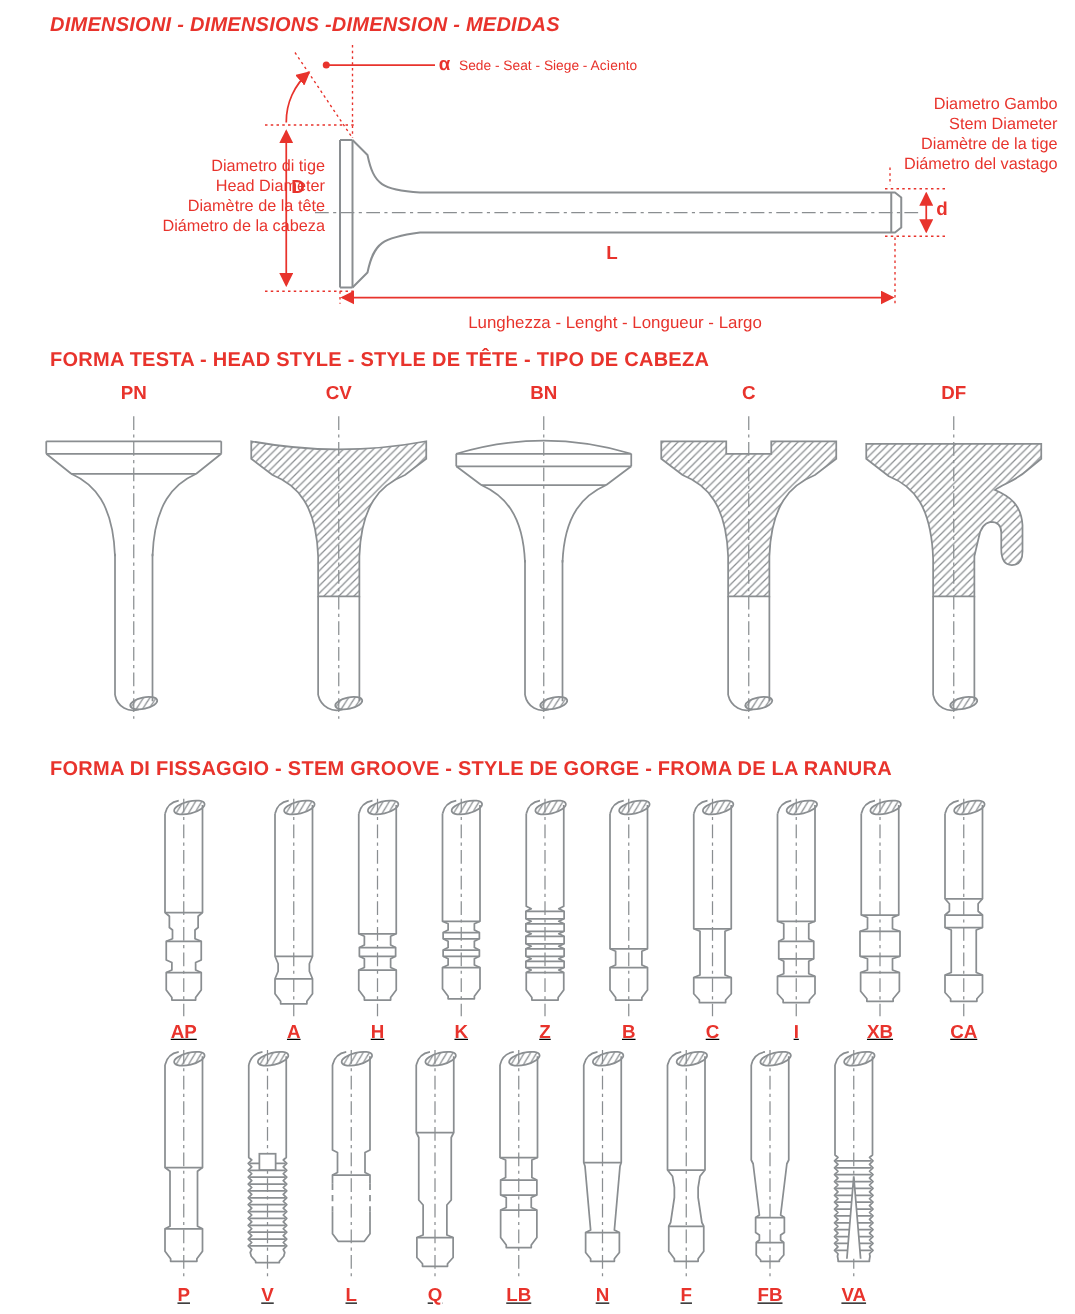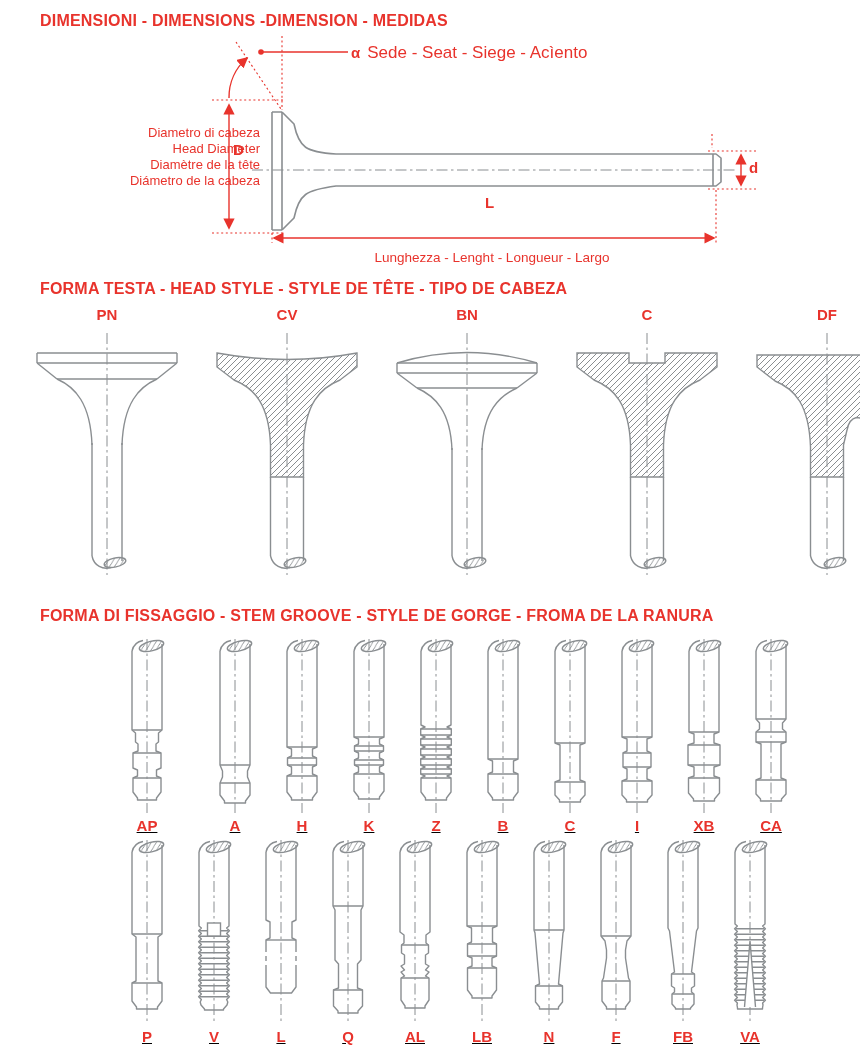--- a/index.html
+++ b/index.html
@@ -5,33 +5,33 @@
   :root{ --red:#e8332c; --gray:#8a8e91; }
   html,body{margin:0;padding:0;}
   body{
     width:860px;height:1051px;position:relative;background:#fff;overflow:hidden;
     font-family:"Liberation Sans", sans-serif;
   }
   .sec-title{
     position:absolute;left:40px;margin:0;color:var(--red);
     font-size:16px;font-weight:bold;letter-spacing:.2px;white-space:nowrap;
   }
-  #title-dimensions{top:12px;}
+  #title-dimensions{top:12px;font-style:italic;}
   #title-headstyle{top:280px;}
   #title-stemgroove{top:607px;}
 
   
   #dim-diagram{position:absolute;top:30px;left:0;width:860px;height:252px;}
   #dim-diagram svg{position:absolute;top:0;left:0;}
   .flabel{position:absolute;color:var(--red);font-size:13px;line-height:16px;}
   .flabel.right{text-align:right;}
   .sym{position:absolute;color:var(--red);font-size:15px;font-weight:bold;}
   #alpha-row{position:absolute;left:351px;top:13px;display:flex;gap:7px;align-items:baseline;color:var(--red);}
   #alpha-row .alpha{font-size:15px;font-weight:bold;}
-  #alpha-row .seat{font-size:17px;}
+  #alpha-row .seat{font-size:11px;}
   #head-d-label{left:40px;top:95px;width:220px;}
   #stem-d-label{left:646px;top:45px;width:200px;}
   #sym-D{left:233px;top:111px;}
   #sym-d{left:749px;top:129px;}
   #sym-L{left:485px;top:164px;}
   #len-label{left:292px;top:187px;width:400px;text-align:center;font-size:13.5px;margin-top:33px;}
 
   
   .ol{fill:none;stroke:var(--gray);stroke-width:1.4;stroke-linejoin:round;}
   .olw{fill:#fff;stroke:var(--gray);stroke-width:1.4;}
@@ -39,21 +39,21 @@
   .hatched{fill:url(#hp);stroke:var(--gray);stroke-width:1.4;}
   .cl{fill:none;stroke:var(--gray);stroke-width:1;stroke-dasharray:11 3.5 2.5 3.5;}
   .dash{stroke-dasharray:5 4;}
   .r{fill:none;stroke:var(--red);stroke-width:1.4;}
   .rd{fill:none;stroke:var(--red);stroke-width:1.1;stroke-dasharray:2 2.6;}
   .rf{fill:var(--red);stroke:none;}
   #hp path{stroke:var(--gray);stroke-width:1;fill:none;}
   #arr path{fill:var(--red);}
 
   
-  #heads-row{position:absolute;top:306px;left:27px;width:823px;display:flex;gap:20px;}
+  #heads-row{position:absolute;top:306px;left:27px;width:823px;display:flex;gap:4px;}
   .head-fig{margin:0;width:160px;display:flex;flex-direction:column;align-items:center;}
   .head-fig figcaption{color:var(--red);font-size:15px;font-weight:bold;height:20px;}
   .head-fig svg{display:block;margin-top:3px;}
 
   
   .stem-row{position:absolute;left:115px;display:flex;gap:3px;text-decoration:underline;}
   #stem-row1{top:637px;}
   #stem-row2{top:838px;}
   #stem-row1 .stem-fig:first-child{margin-right:21px;}
   .stem-fig{margin:0;width:64px;display:flex;flex-direction:column;align-items:center;}
@@ -110,26 +110,32 @@
       <path class="r" d="M274,208 H714" marker-start="url(#arr)" marker-end="url(#arr)"></path>
     </g>
   </svg>
 
   <div id="alpha-row">
     <span class="alpha">α</span>
     <span class="seat">Sede - Seat - Siege - Acìento</span>
   </div>
 
   <div class="flabel right" id="head-d-label">
-    <div>Diametro di cabeza</div>
+    <div>Diametro di tige</div>
     <div>Head Diameter</div>
     <div>Diamètre de la tête</div>
     <div>Diámetro de la cabeza</div>
   </div>
 
+  <div class="flabel right" id="stem-d-label">
+    <div>Diametro Gambo</div>
+    <div>Stem Diameter</div>
+    <div>Diamètre de la tige</div>
+    <div>Diámetro del vastago</div>
+  </div>
 
   <div class="sym" id="sym-D">D</div>
   <div class="sym" id="sym-d">d</div>
   <div class="sym" id="sym-L">L</div>
   <div class="flabel" id="len-label">Lunghezza - Lenght - Longueur - Largo</div>
 </div>
 
 <h2 class="sec-title" id="title-headstyle">FORMA TESTA - HEAD STYLE - STYLE DE TÊTE - TIPO DE CABEZA</h2>
 
 <div id="heads-row">
@@ -341,30 +347,20 @@
         <path class="ol" d="M17,14 L17,68 L19,72 L19,122 L22.5,126 L22.5,150 L17.5,152 L17.5,168 L22,173 L22,175 L42,175 L42,173 L46.5,168 L46.5,152 L41.5,150 L41.5,126 L45,122 L45,72 L47,68 L47,7"></path>
         <path class="ol" d="M17,68 H47 M17.5,152 H46.5"></path>
       </svg>
       <figcaption>Q</figcaption>
     </figure>
     <figure class="stem-fig">
       <svg width="64" height="188" viewBox="0 0 64 188">
         <path class="cl" d="M32,2 V186"></path>
         <path class="ol" d="M17,14 Q19,5 28,3.5"></path>
         <ellipse class="hatched" cx="36.5" cy="9" rx="12.5" ry="4.8" transform="rotate(-14 36.5 9)"></ellipse>
-        <path class="ol" d="M17,14 L17,94 L21,97 L21,105 L18.5,107 L18.5,115 L21.5,117 L21.5,126 L18,128 L21.5,132 L18,134 L21.5,138 L18,140 L18,162 L22,168 L22,170 L42,170 L42,168 L46,162 L46,140 L42.5,138 L46,134 L42.5,132 L46,128 L42.5,126 L42.5,117 L45.5,115 L45.5,107 L43,105 L43,97 L47,94 L47,7"></path>
-        <path class="ol" d="M18.5,107 H45.5 M18,140 H46"></path>
-      </svg>
-      <figcaption>AL</figcaption>
-    </figure>
-    <figure class="stem-fig">
-      <svg width="64" height="188" viewBox="0 0 64 188">
-        <path class="cl" d="M32,2 V186"></path>
-        <path class="ol" d="M17,14 Q19,5 28,3.5"></path>
-        <ellipse class="hatched" cx="36.5" cy="9" rx="12.5" ry="4.8" transform="rotate(-14 36.5 9)"></ellipse>
         <path class="ol" d="M17,14 L17,88 L21.5,90 L21.5,104 L17.5,106 L17.5,118 L22,120 L22,128 L17.5,130 L17.5,152 L22,158 L22,160 L42,160 L42,158 L46.5,152 L46.5,130 L42,128 L42,120 L46.5,118 L46.5,106 L42.5,104 L42.5,90 L47,88 L47,7"></path>
         <path class="ol" d="M17,88 H47 M17.5,106 H46.5 M17.5,118 H46.5 M17.5,130 H46.5"></path>
       </svg>
       <figcaption>LB</figcaption>
     </figure>
     <figure class="stem-fig">
       <svg width="64" height="188" viewBox="0 0 64 188">
         <path class="cl" d="M32,2 V186"></path>
         <path class="ol" d="M17,14 Q19,5 28,3.5"></path>
         <ellipse class="hatched" cx="36.5" cy="9" rx="12.5" ry="4.8" transform="rotate(-14 36.5 9)"></ellipse>

